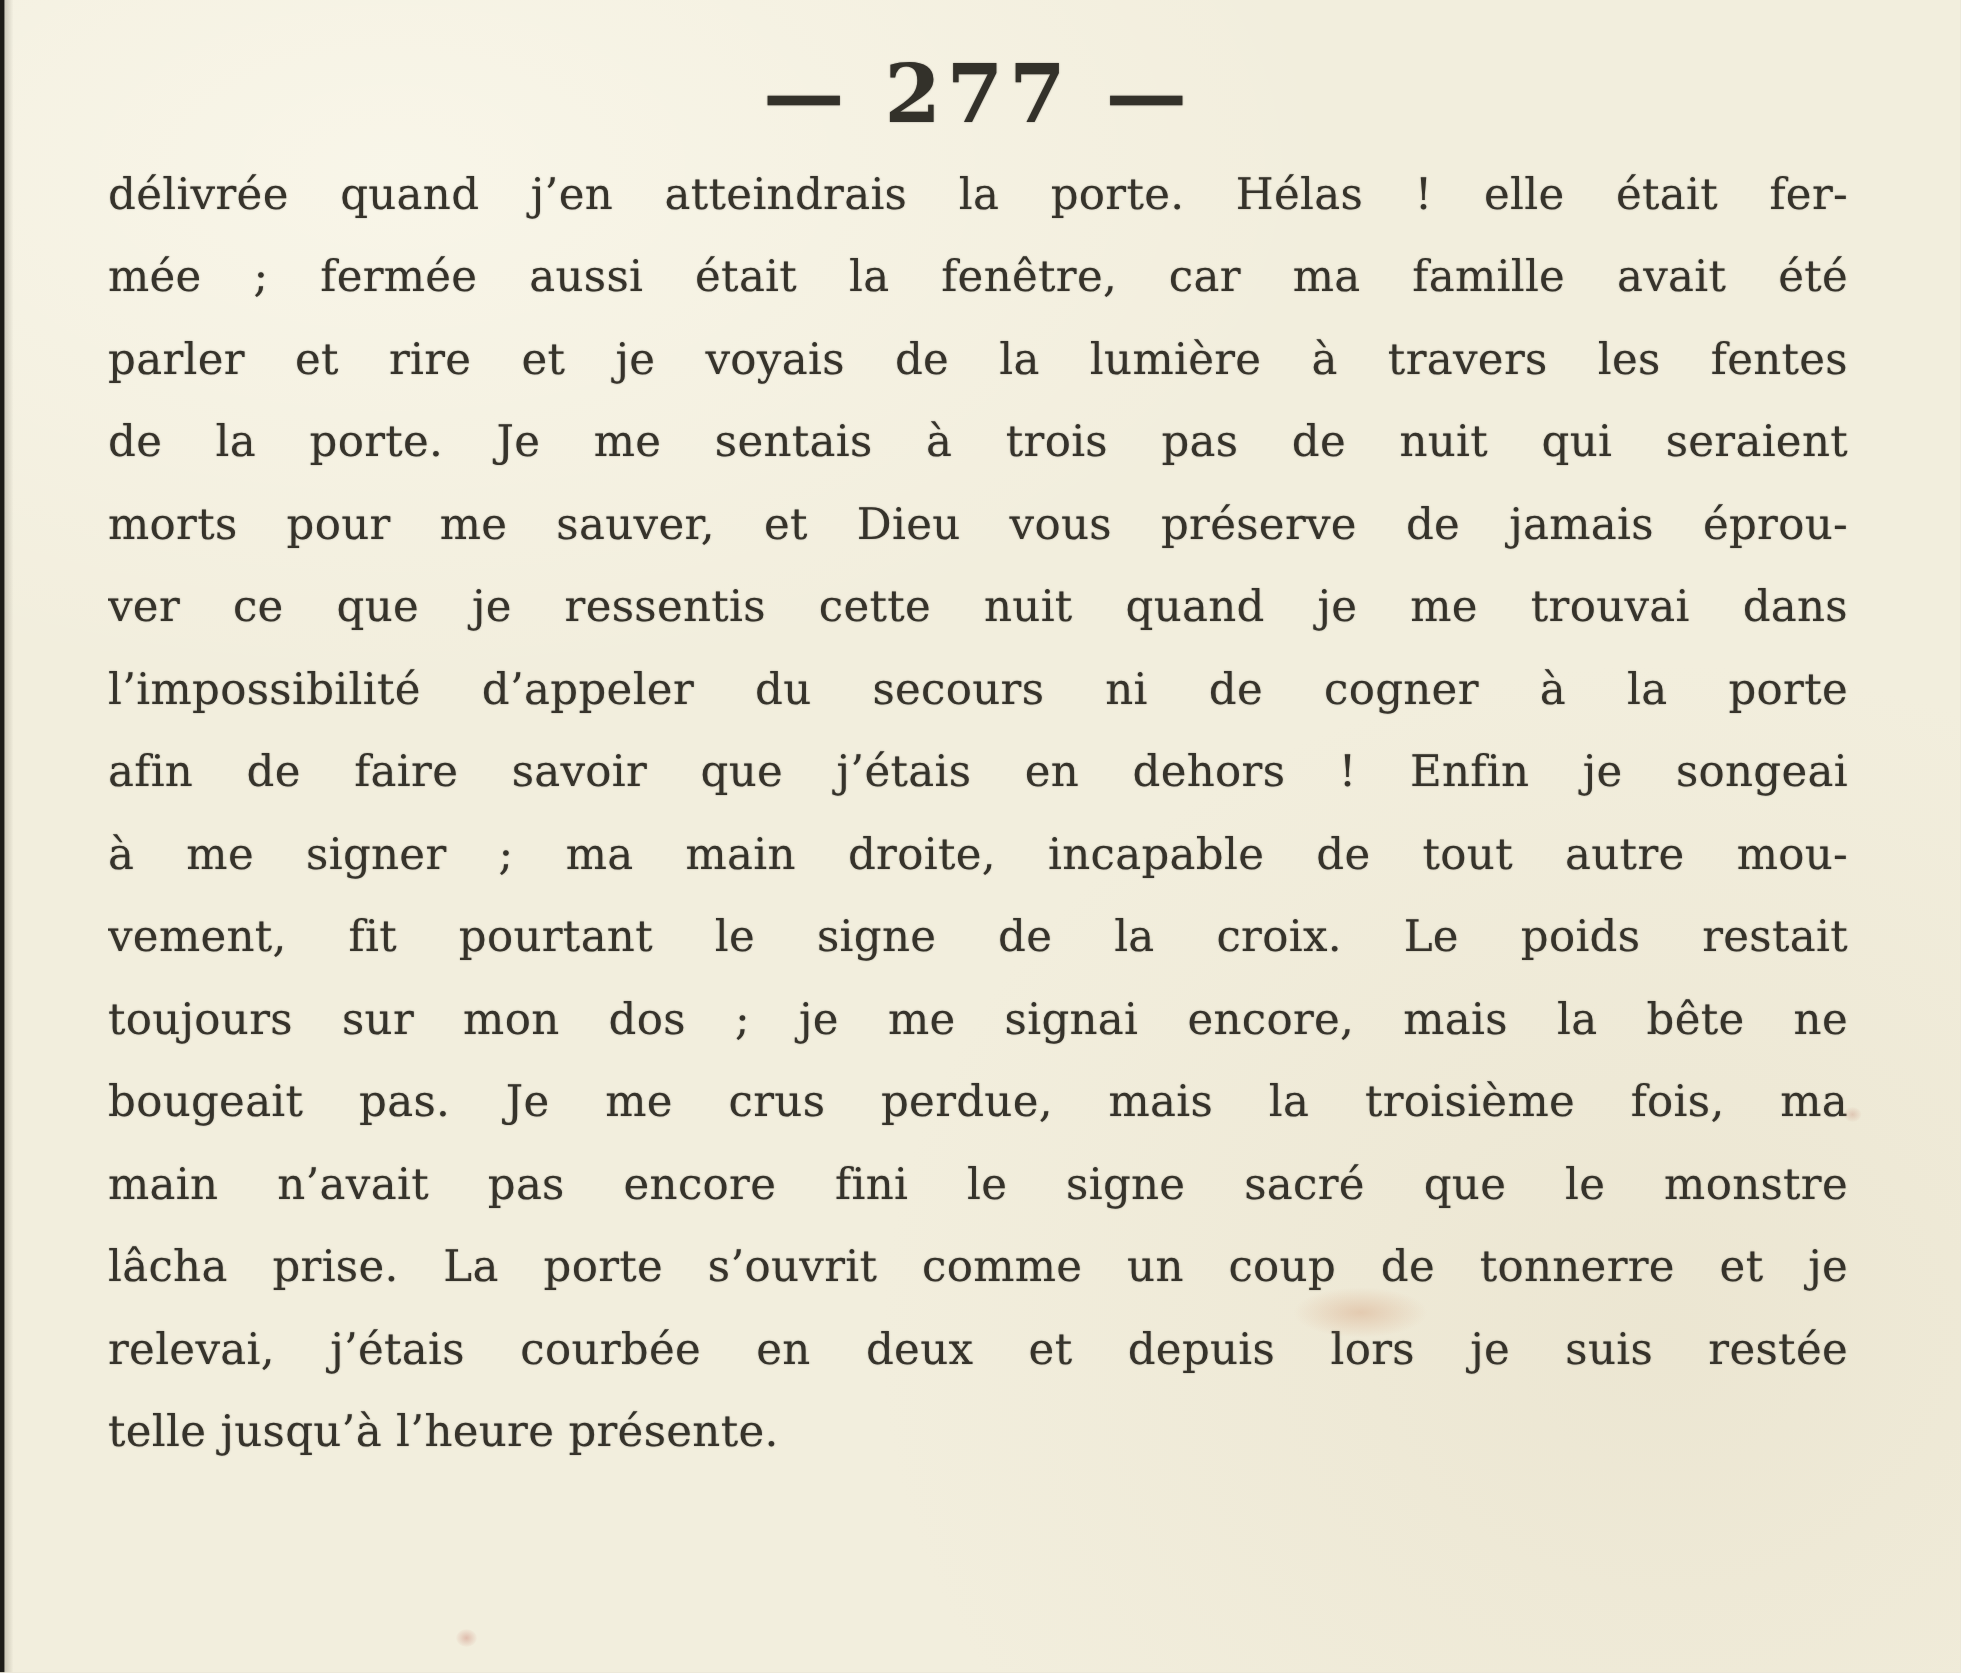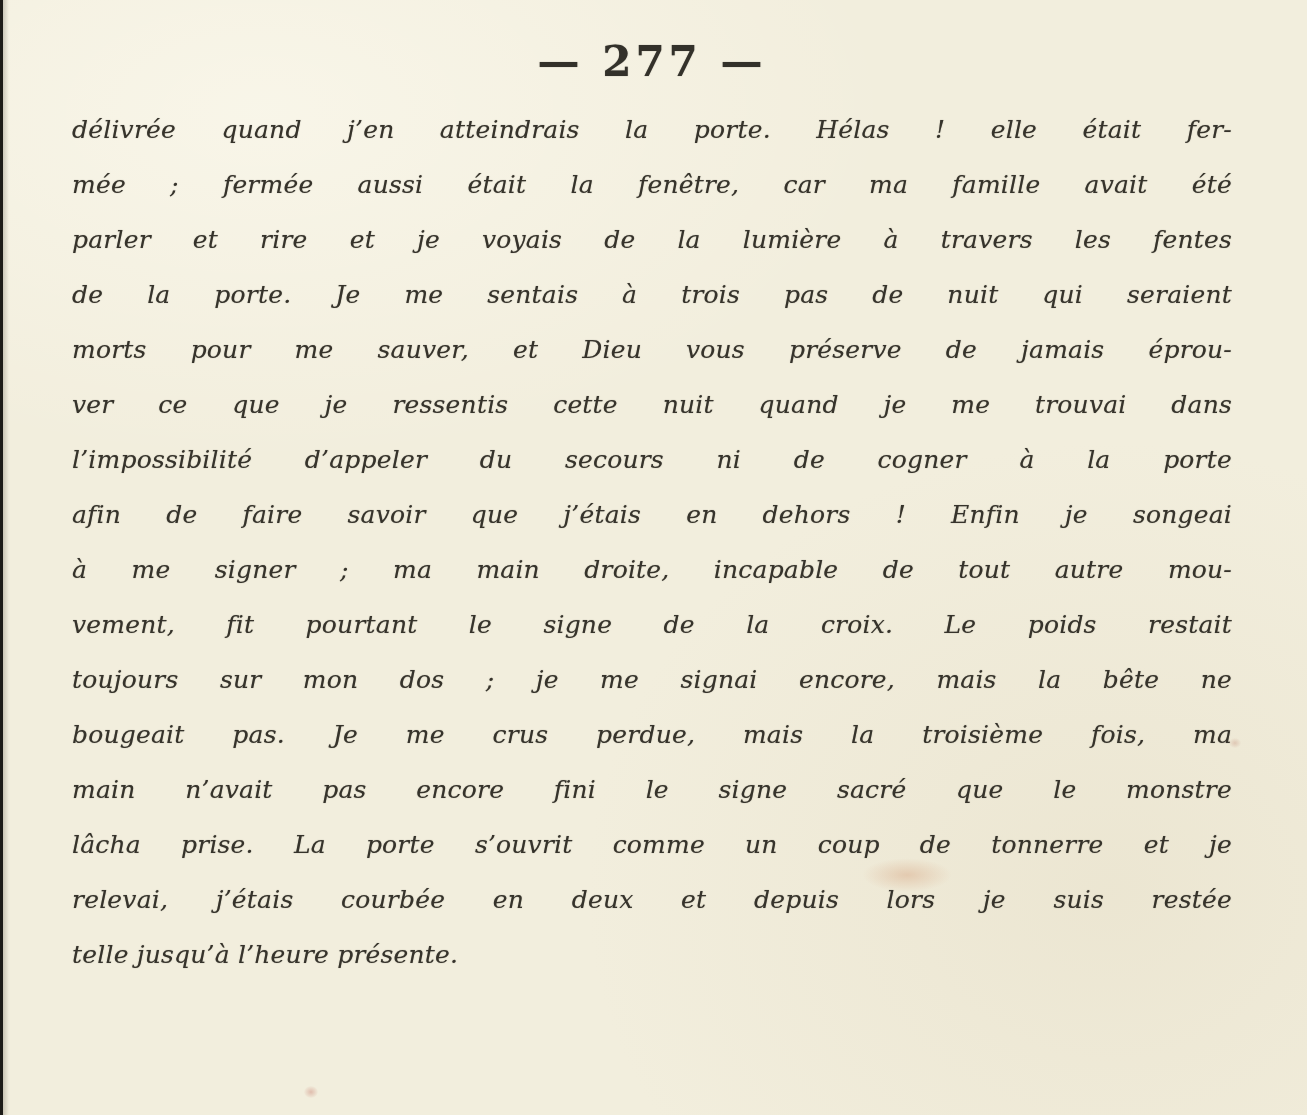--- a/index.html
+++ b/index.html
@@ -35,44 +35,43 @@
     background: linear-gradient(to right, rgba(80,75,60,0.25), rgba(80,75,60,0));
   }
   .page-number {
     position: absolute;
     top: 34px;
     left: 72px;
     width: 1160px;
     height: 56px;
     line-height: 56px;
     text-align: center;
-    font-size: 42px;
+    font-size: 54px;
     font-weight: 700;
     letter-spacing: 4px;
     color: #33312a;
     text-shadow: 0 0 1px rgba(50,46,38,0.55);
   }
   .text-block {
     position: absolute;
     top: 102px;
     left: 72px;
     width: 1160px;
   }
   .line {
     height: 55px;
     line-height: 55px;
     overflow: hidden;
-    font-size: 25px;
+    font-size: 29px;
     letter-spacing: 0.2px;
     color: #36332b;
     text-align: justify;
     text-align-last: justify;
     text-shadow: 0 0 1px rgba(54,51,43,0.5);
     white-space: normal;
-    font-style: italic;
   }
   .line.last {
     text-align: right;
     text-align-last: left;
   }
   .stain-1 {
     position: absolute;
     left: 862px;
     top: 858px;
     width: 90px;

